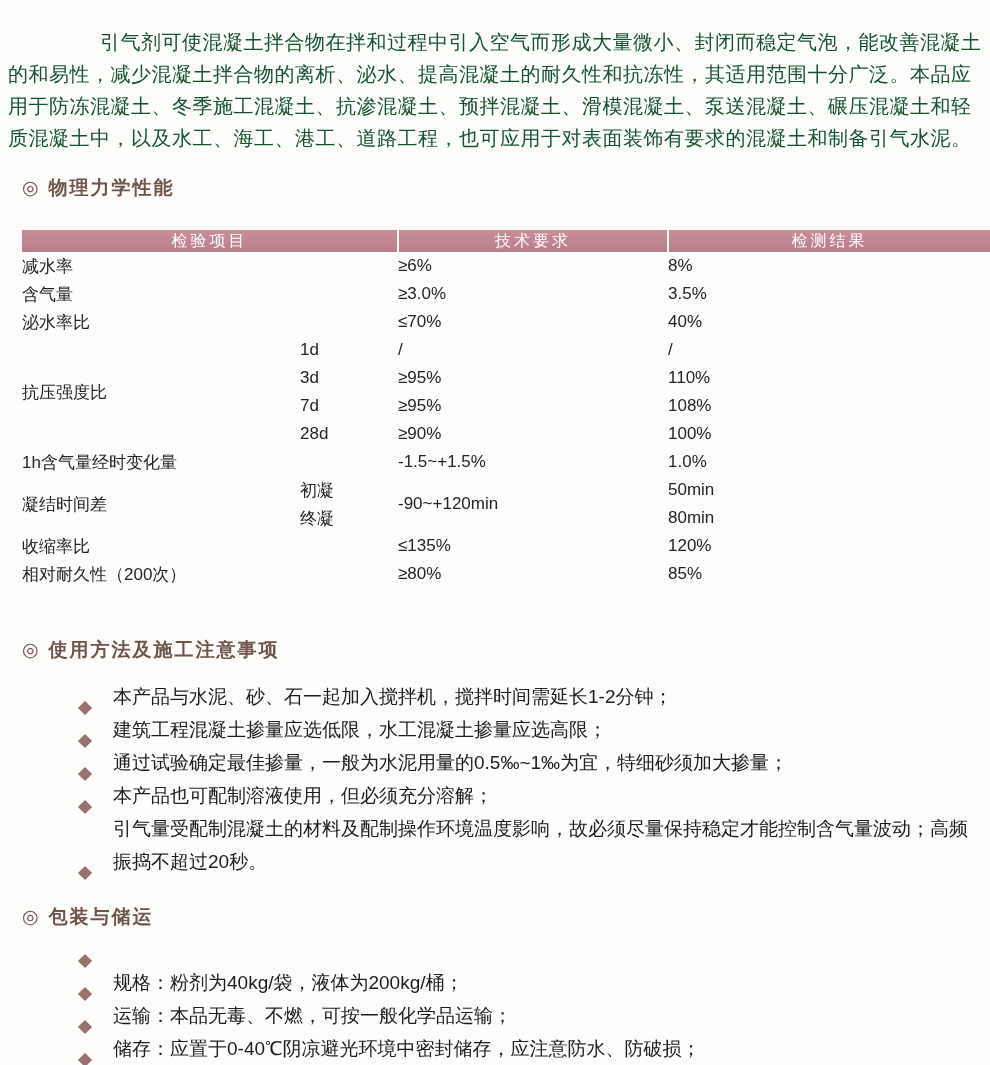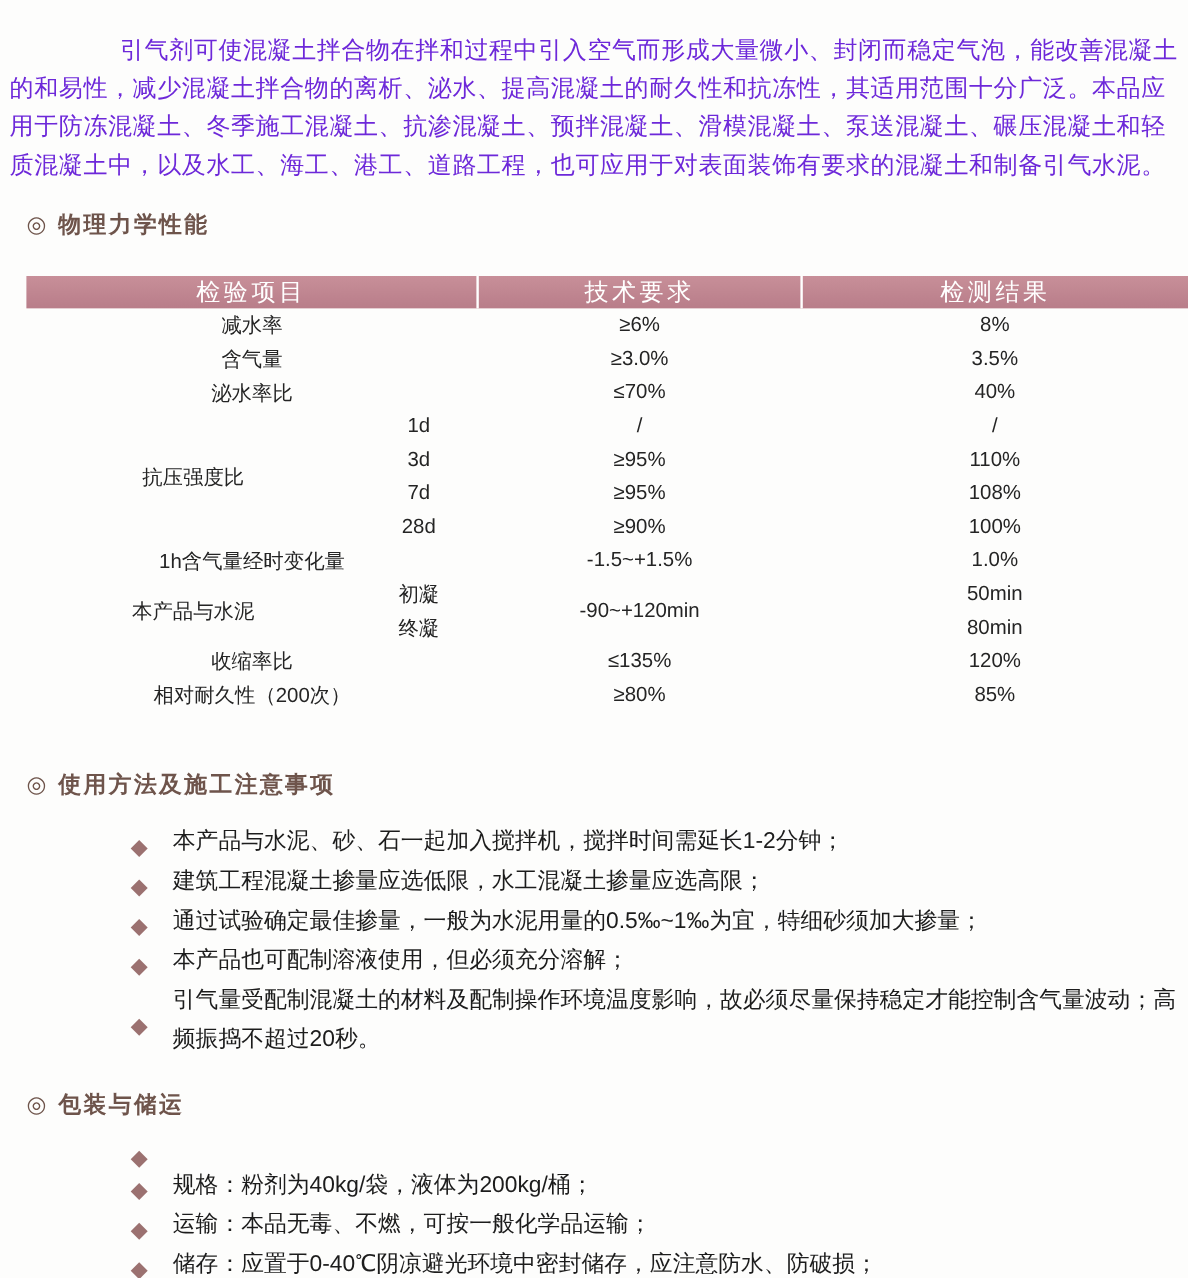--- a/index.html
+++ b/index.html
@@ -3,50 +3,50 @@
 <meta charset="utf-8">
 <style>
   html,body{margin:0;padding:0;}
   body{
     width:990px;height:1065px;overflow:hidden;background:#fdfdfc;
     font-family:"Liberation Sans",sans-serif;color:#1f1f1f;
     padding-top:26px;box-sizing:border-box;position:relative;
   }
   .intro{
     margin:0 6px 0 8px;font-size:20px;line-height:32px;
-    text-indent:92px;color:#6d28d9;letter-spacing:0.5px;
+    text-indent:92px;color:#14532d;letter-spacing:0.5px;
   }
   h2.sec{
     margin:0 0 0 22px;font-size:19px;font-weight:bold;color:#6e544b;
     letter-spacing:2px;line-height:32px;
   }
   #sec-physical{margin-top:18px;}
   #sec-usage{margin-top:46px;}
   #sec-packaging{margin-top:23px;}
   .marker{margin-right:8px;font-weight:normal;}
   table.perf{
     border-collapse:collapse;table-layout:fixed;
     margin:26px 0 0 22px;width:968px;
   }
   table.perf th{
     background:linear-gradient(180deg,#c88f99,#b87d89);
-    color:#ffffff;font-weight:normal;font-size:20px;height:22px;
+    color:#ffffff;font-weight:normal;font-size:16px;height:22px;
     letter-spacing:3px;padding:0;
   }
   table.perf th.sep{border-right:2px solid #fff;}
   table.perf td{
-    height:28px;text-align:center;font-size:17px;color:#242424;padding:0;
+    height:28px;text-align:left;font-size:17px;color:#242424;padding:0;
   }
   td.it{padding-left:70px;}
   td.itm{padding-left:120px;}
   ul.bullets{list-style:none;margin:0;padding:0;}
   #usage-list{margin-top:14px;}
   #packaging-list{margin-top:12px;}
   ul.bullets li{
-    display:flex;align-items:center;gap:23px;padding-left:111px;
+    display:flex;align-items:flex-end;gap:23px;padding-left:80px;
     font-size:19px;line-height:33px;color:#1c1c1c;
   }
   .dia{
     flex:0 0 auto;width:10px;height:10px;background:#9b7170;
     transform:rotate(45deg);margin-top:11px;
   }
   .txt{max-width:860px;}
   .cutoff{
     height:7px;overflow:hidden;margin-left:80px;opacity:.55;
     display:flex;gap:23px;filter:blur(0.6px);
@@ -114,21 +114,21 @@
       <td>28d</td>
       <td>≥90%</td>
       <td>100%</td>
     </tr>
     <tr>
       <td colspan="2" class="it">1h含气量经时变化量</td>
       <td>-1.5~+1.5%</td>
       <td>1.0%</td>
     </tr>
     <tr>
-      <td rowspan="2" class="itm">本产品与水泥</td>
+      <td rowspan="2" class="itm">凝结时间差</td>
       <td>初凝</td>
       <td rowspan="2">-90~+120min</td>
       <td>50min</td>
     </tr>
     <tr>
       <td>终凝</td>
       <td>80min</td>
     </tr>
     <tr>
       <td colspan="2" class="it">收缩率比</td>

